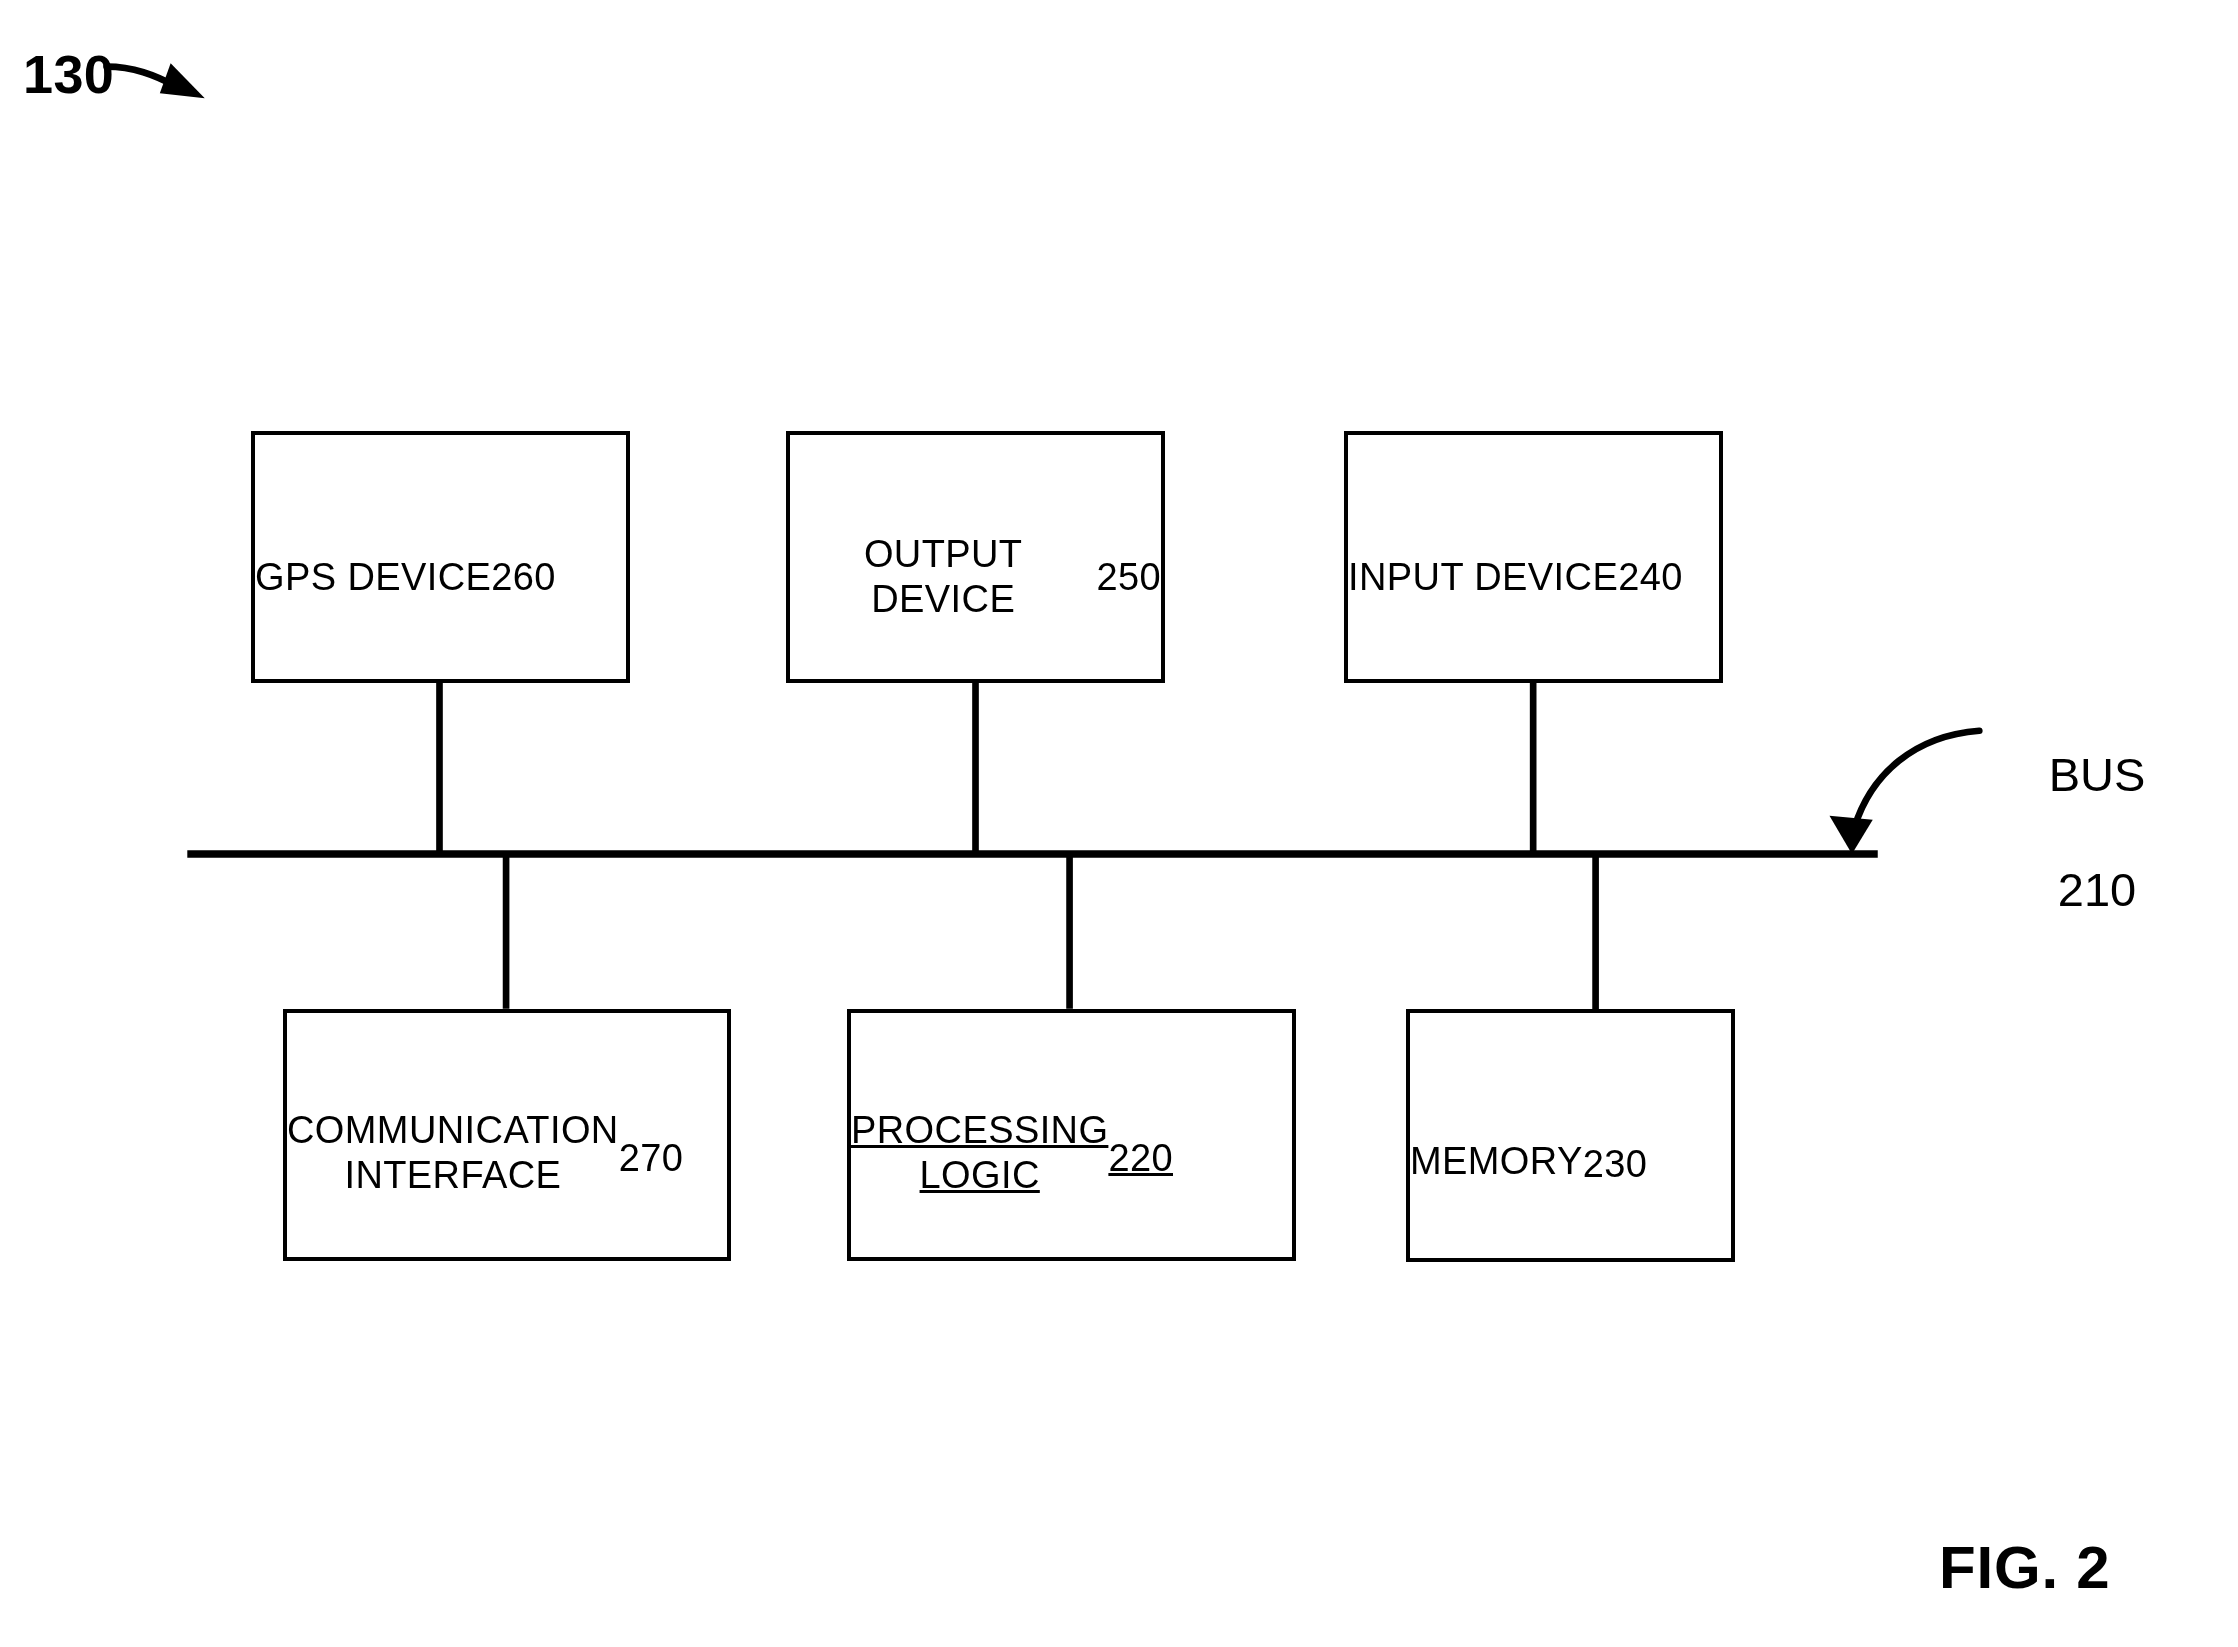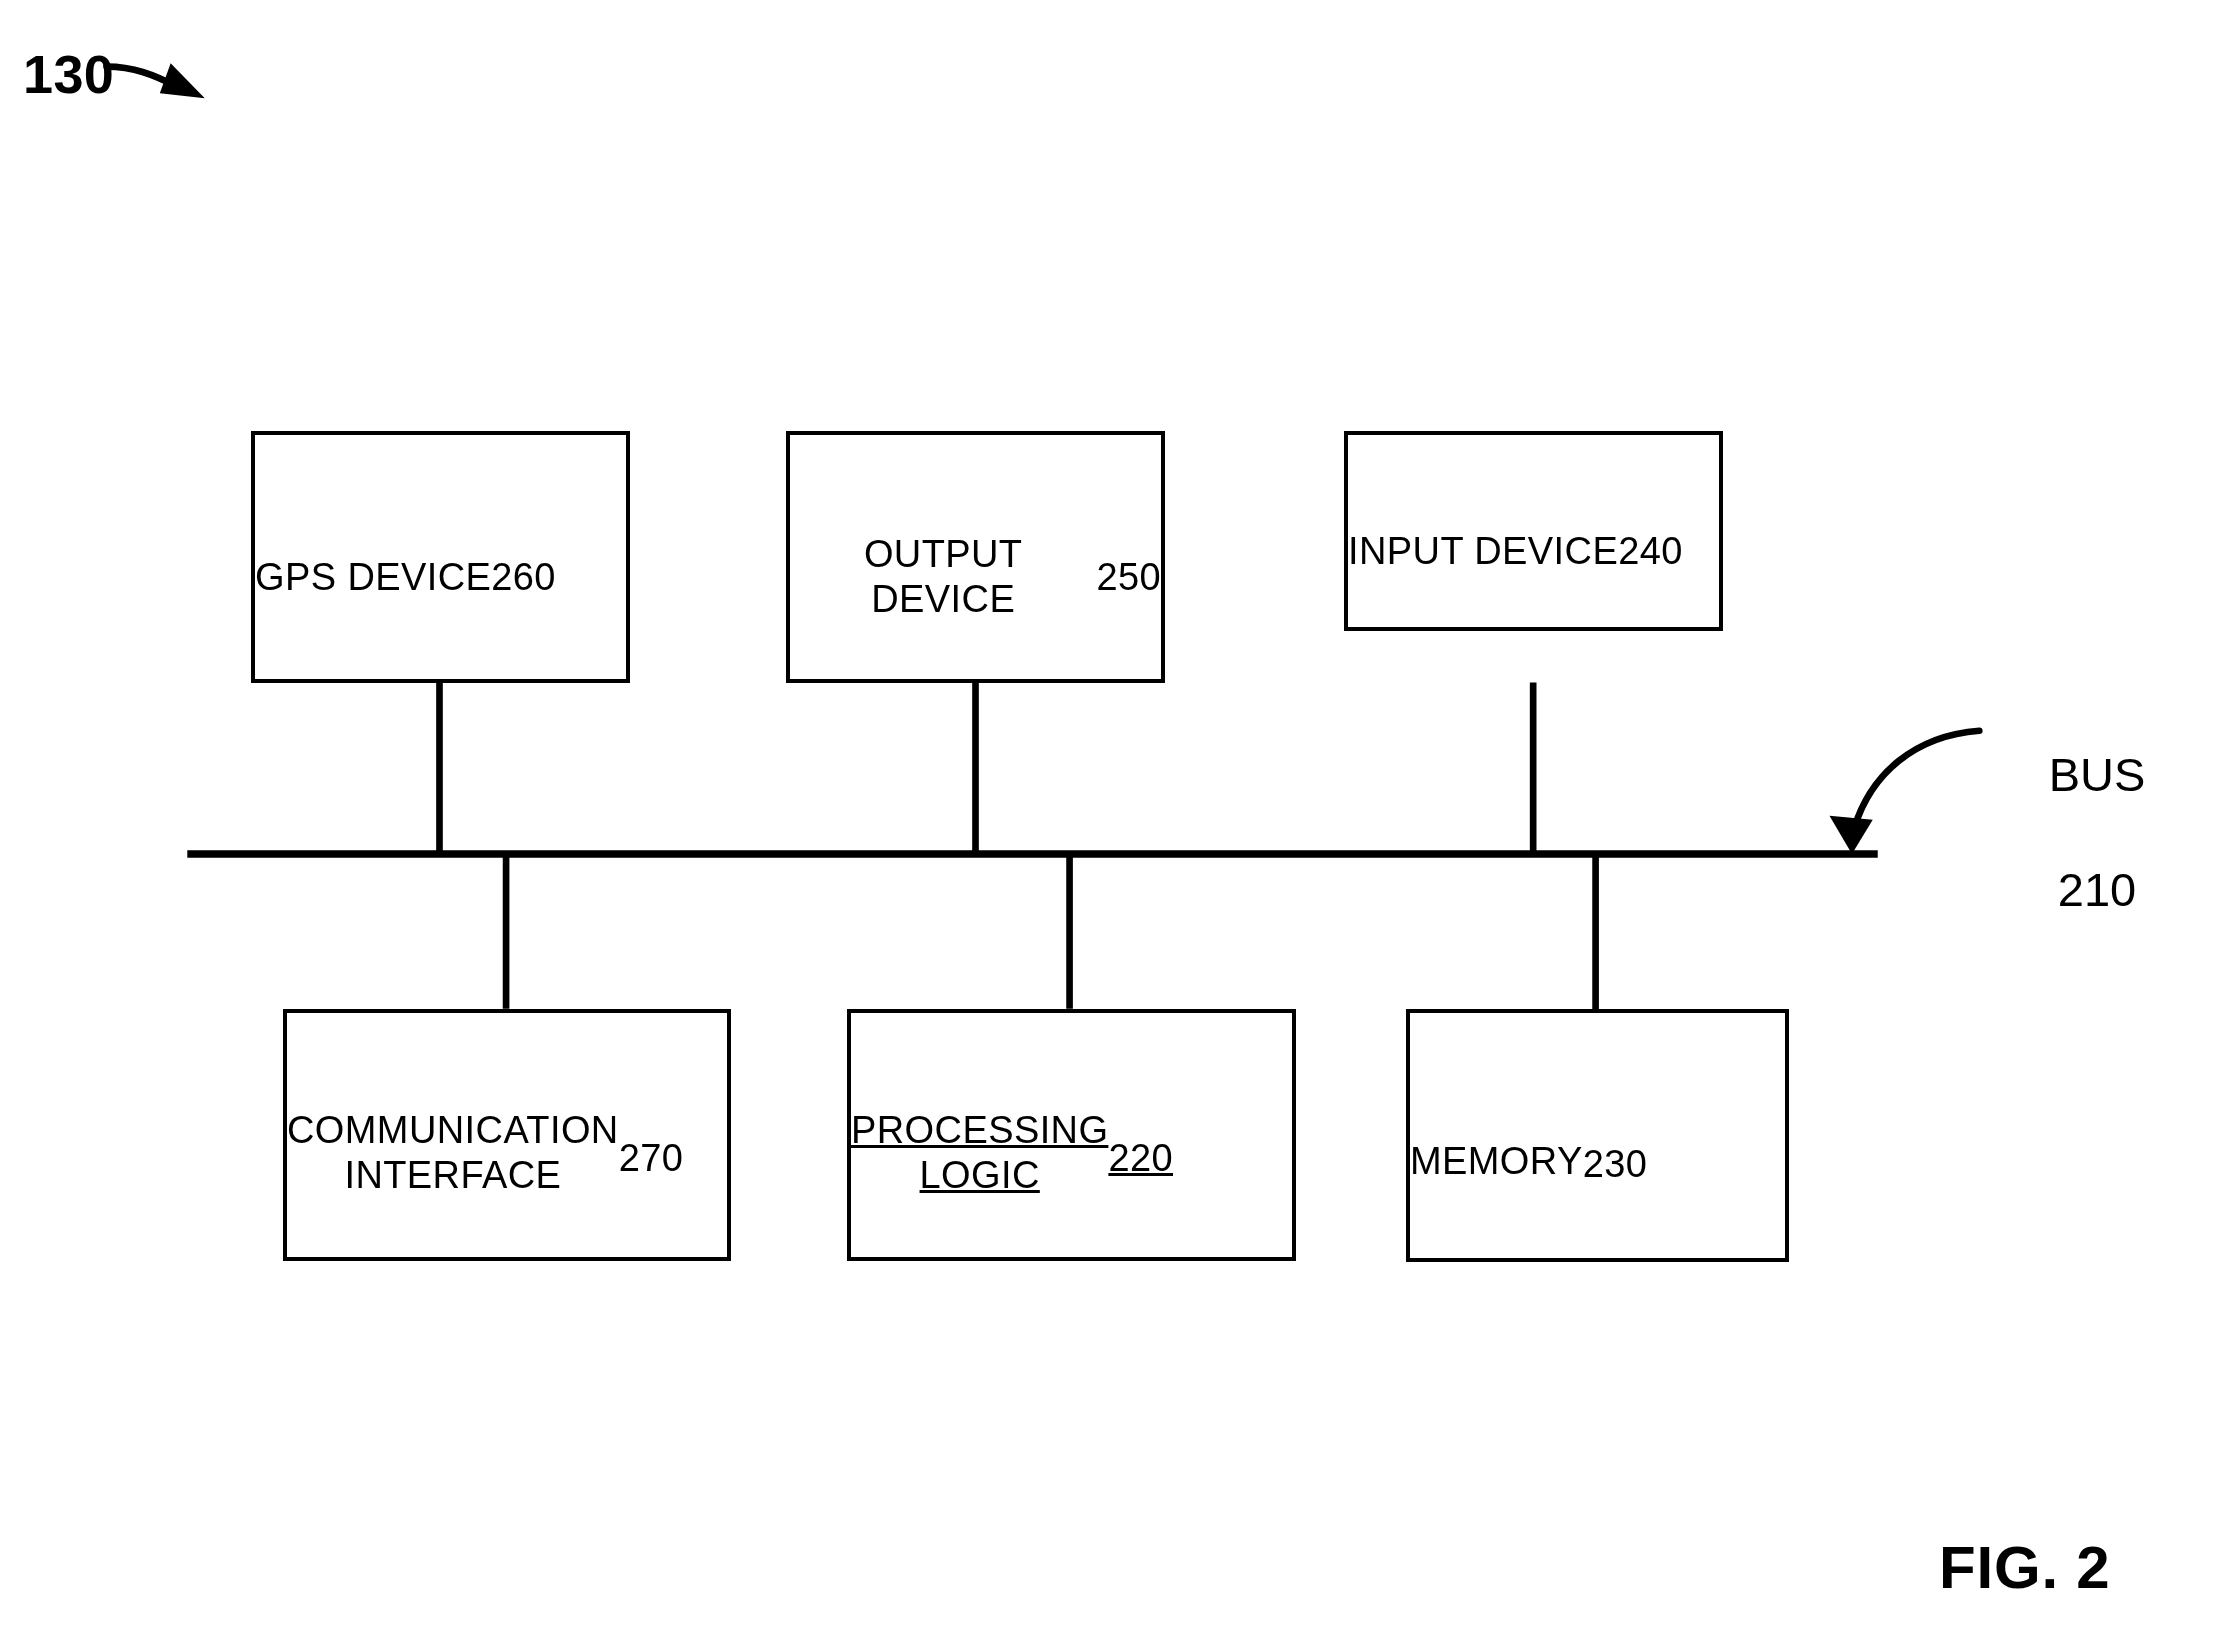--- a/index.html
+++ b/index.html
@@ -106,38 +106,38 @@
   <div class="node-box top-box" style="left:251px; top:431px; width:379px; height:252px;">
     <div class="node-title">GPS DEVICE</div>
     <div class="node-ref">260</div>
   </div>
 
   <div class="node-box top-box" style="left:786px; top:431px; width:379px; height:252px;align-items:center;">
     <div class="node-title">OUTPUT DEVICE</div>
     <div class="node-ref">250</div>
   </div>
 
-  <div class="node-box top-box" style="left:1344px; top:431px; width:379px; height:200px;">
+  <div class="node-box top-box" style="left:1344px; top:431px; width:379px; height:252px;">
     <div class="node-title">INPUT DEVICE</div>
     <div class="node-ref">240</div>
   </div>
 
   <div class="node-box bottom-box" style="left:283px; top:1009px; width:448px; height:252px;">
     <div class="node-title">COMMUNICATION
 INTERFACE</div>
     <div class="node-ref">270</div>
   </div>
 
   <div class="node-box bottom-box" style="left:847px; top:1009px; width:449px; height:252px;text-decoration:underline;">
     <div class="node-title">PROCESSING
 LOGIC</div>
     <div class="node-ref">220</div>
   </div>
 
-  <div class="node-box bottom-box two-line" style="left:1406px; top:1009px; width:383px; height:253px;text-align:right;">
+  <div class="node-box bottom-box two-line" style="left:1406px; top:1009px; width:329px; height:253px;text-align:right;">
     <div class="node-title">MEMORY</div>
     <div class="node-ref">230</div>
   </div>
 
   <div class="bus-label" style="left:2014px; top:689px; width:166px;">
     <div>BUS</div>
     <div>210</div>
   </div>
 
   <div class="fig-caption" style="left:1939px; top:1533px;">FIG. 2</div>

